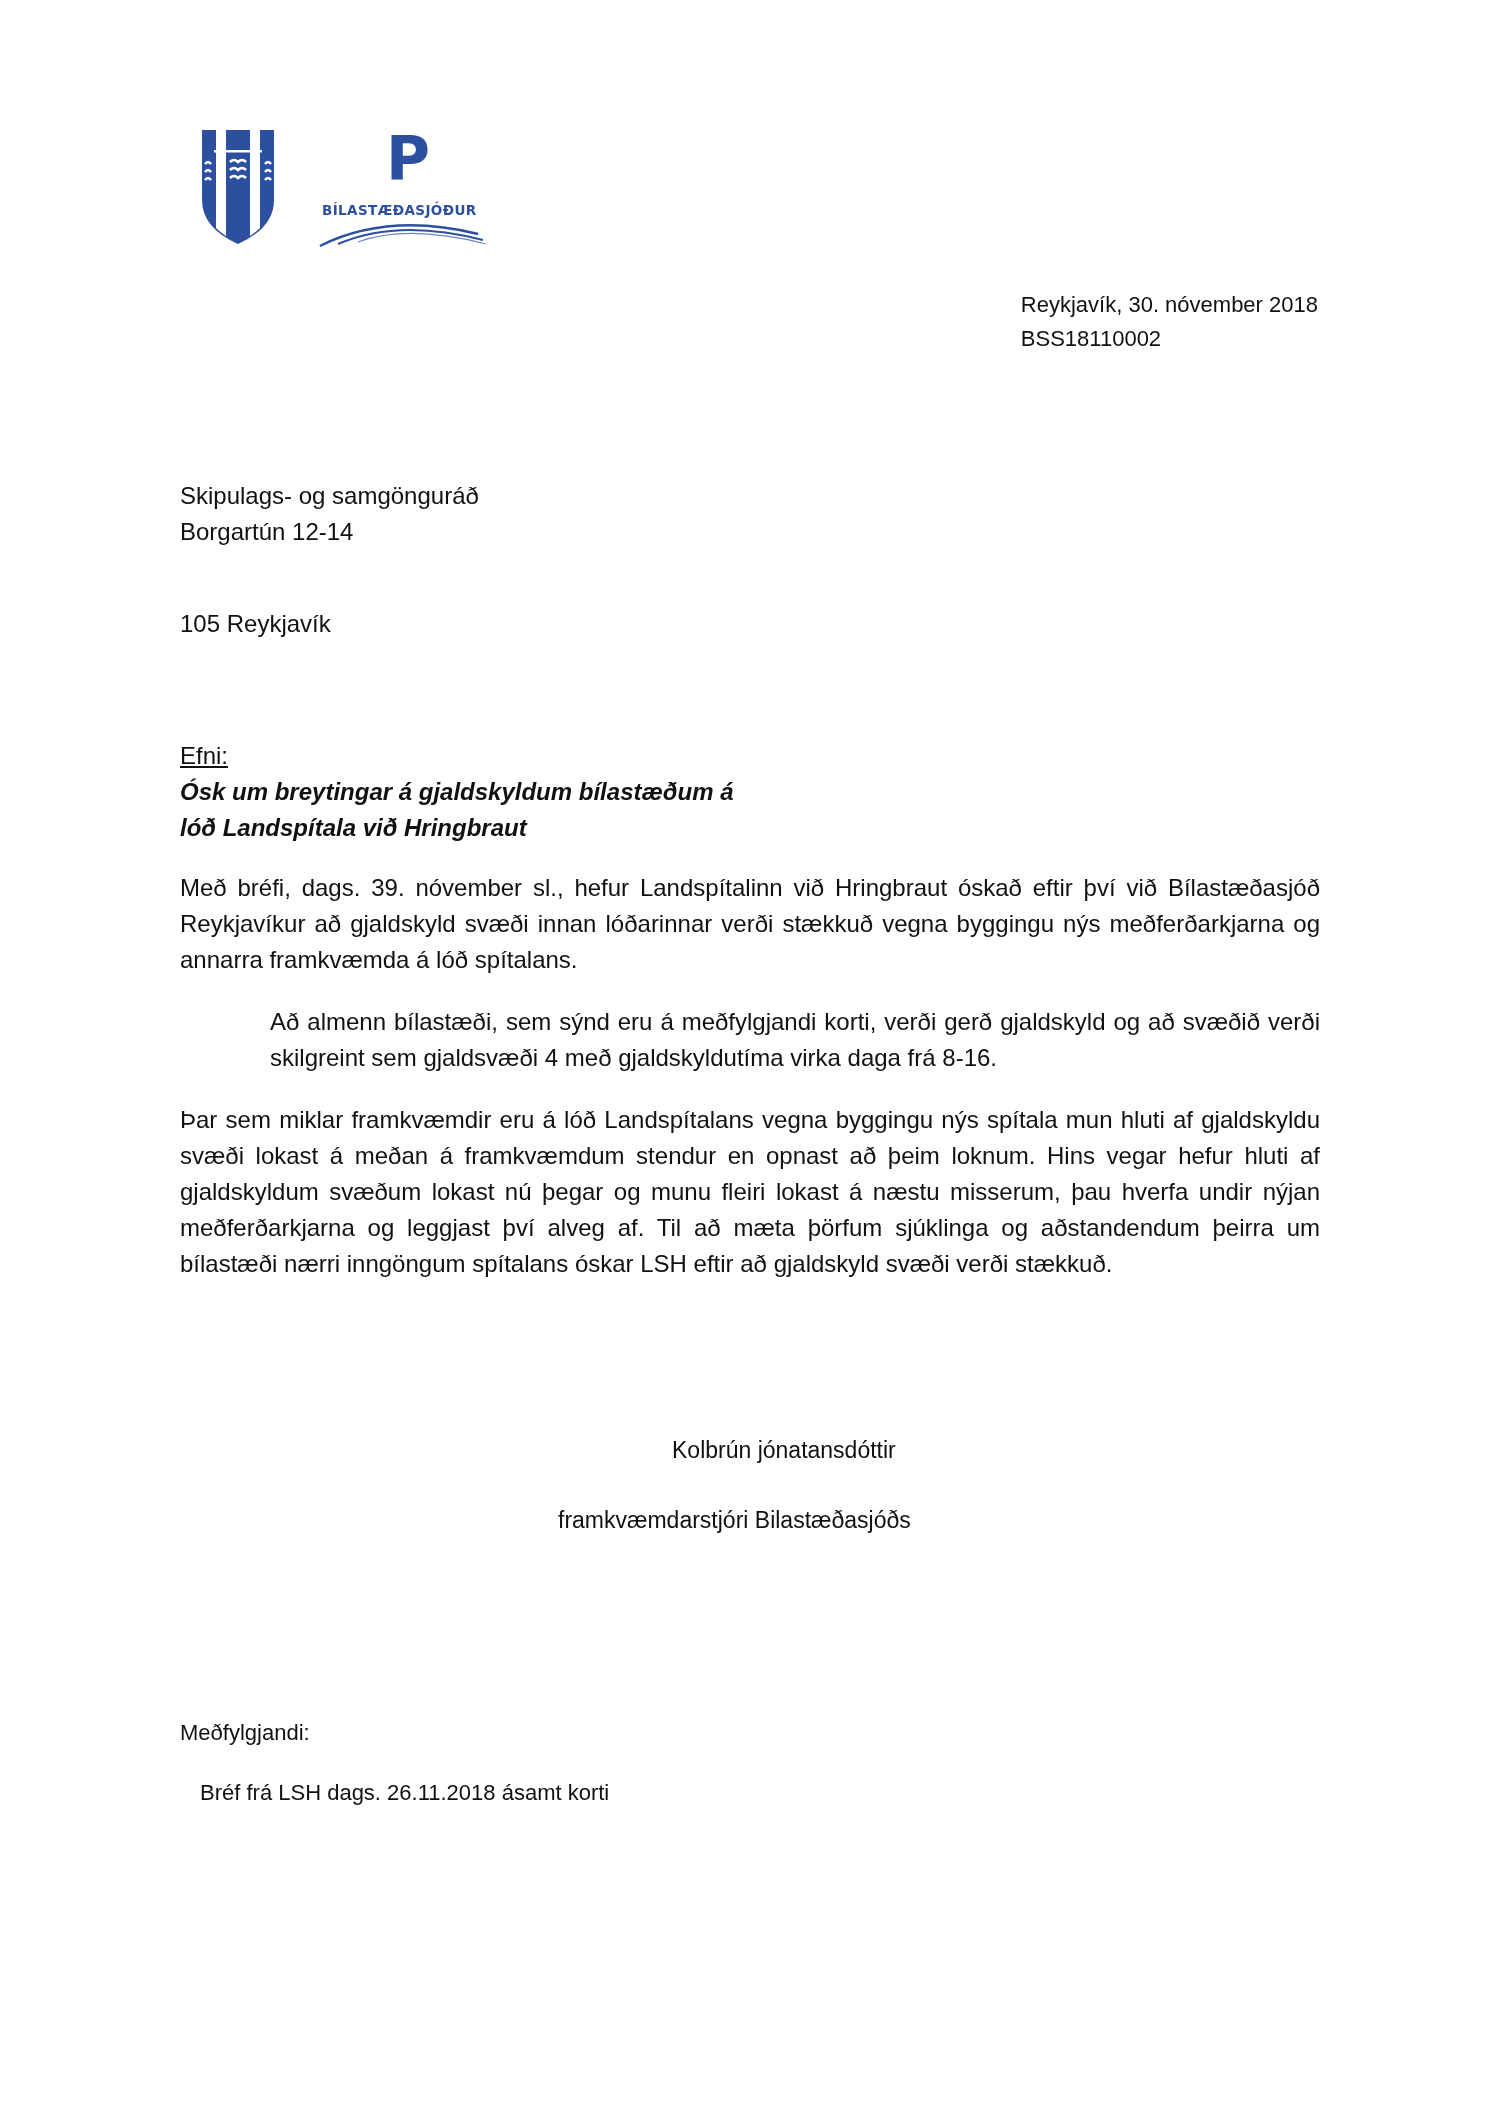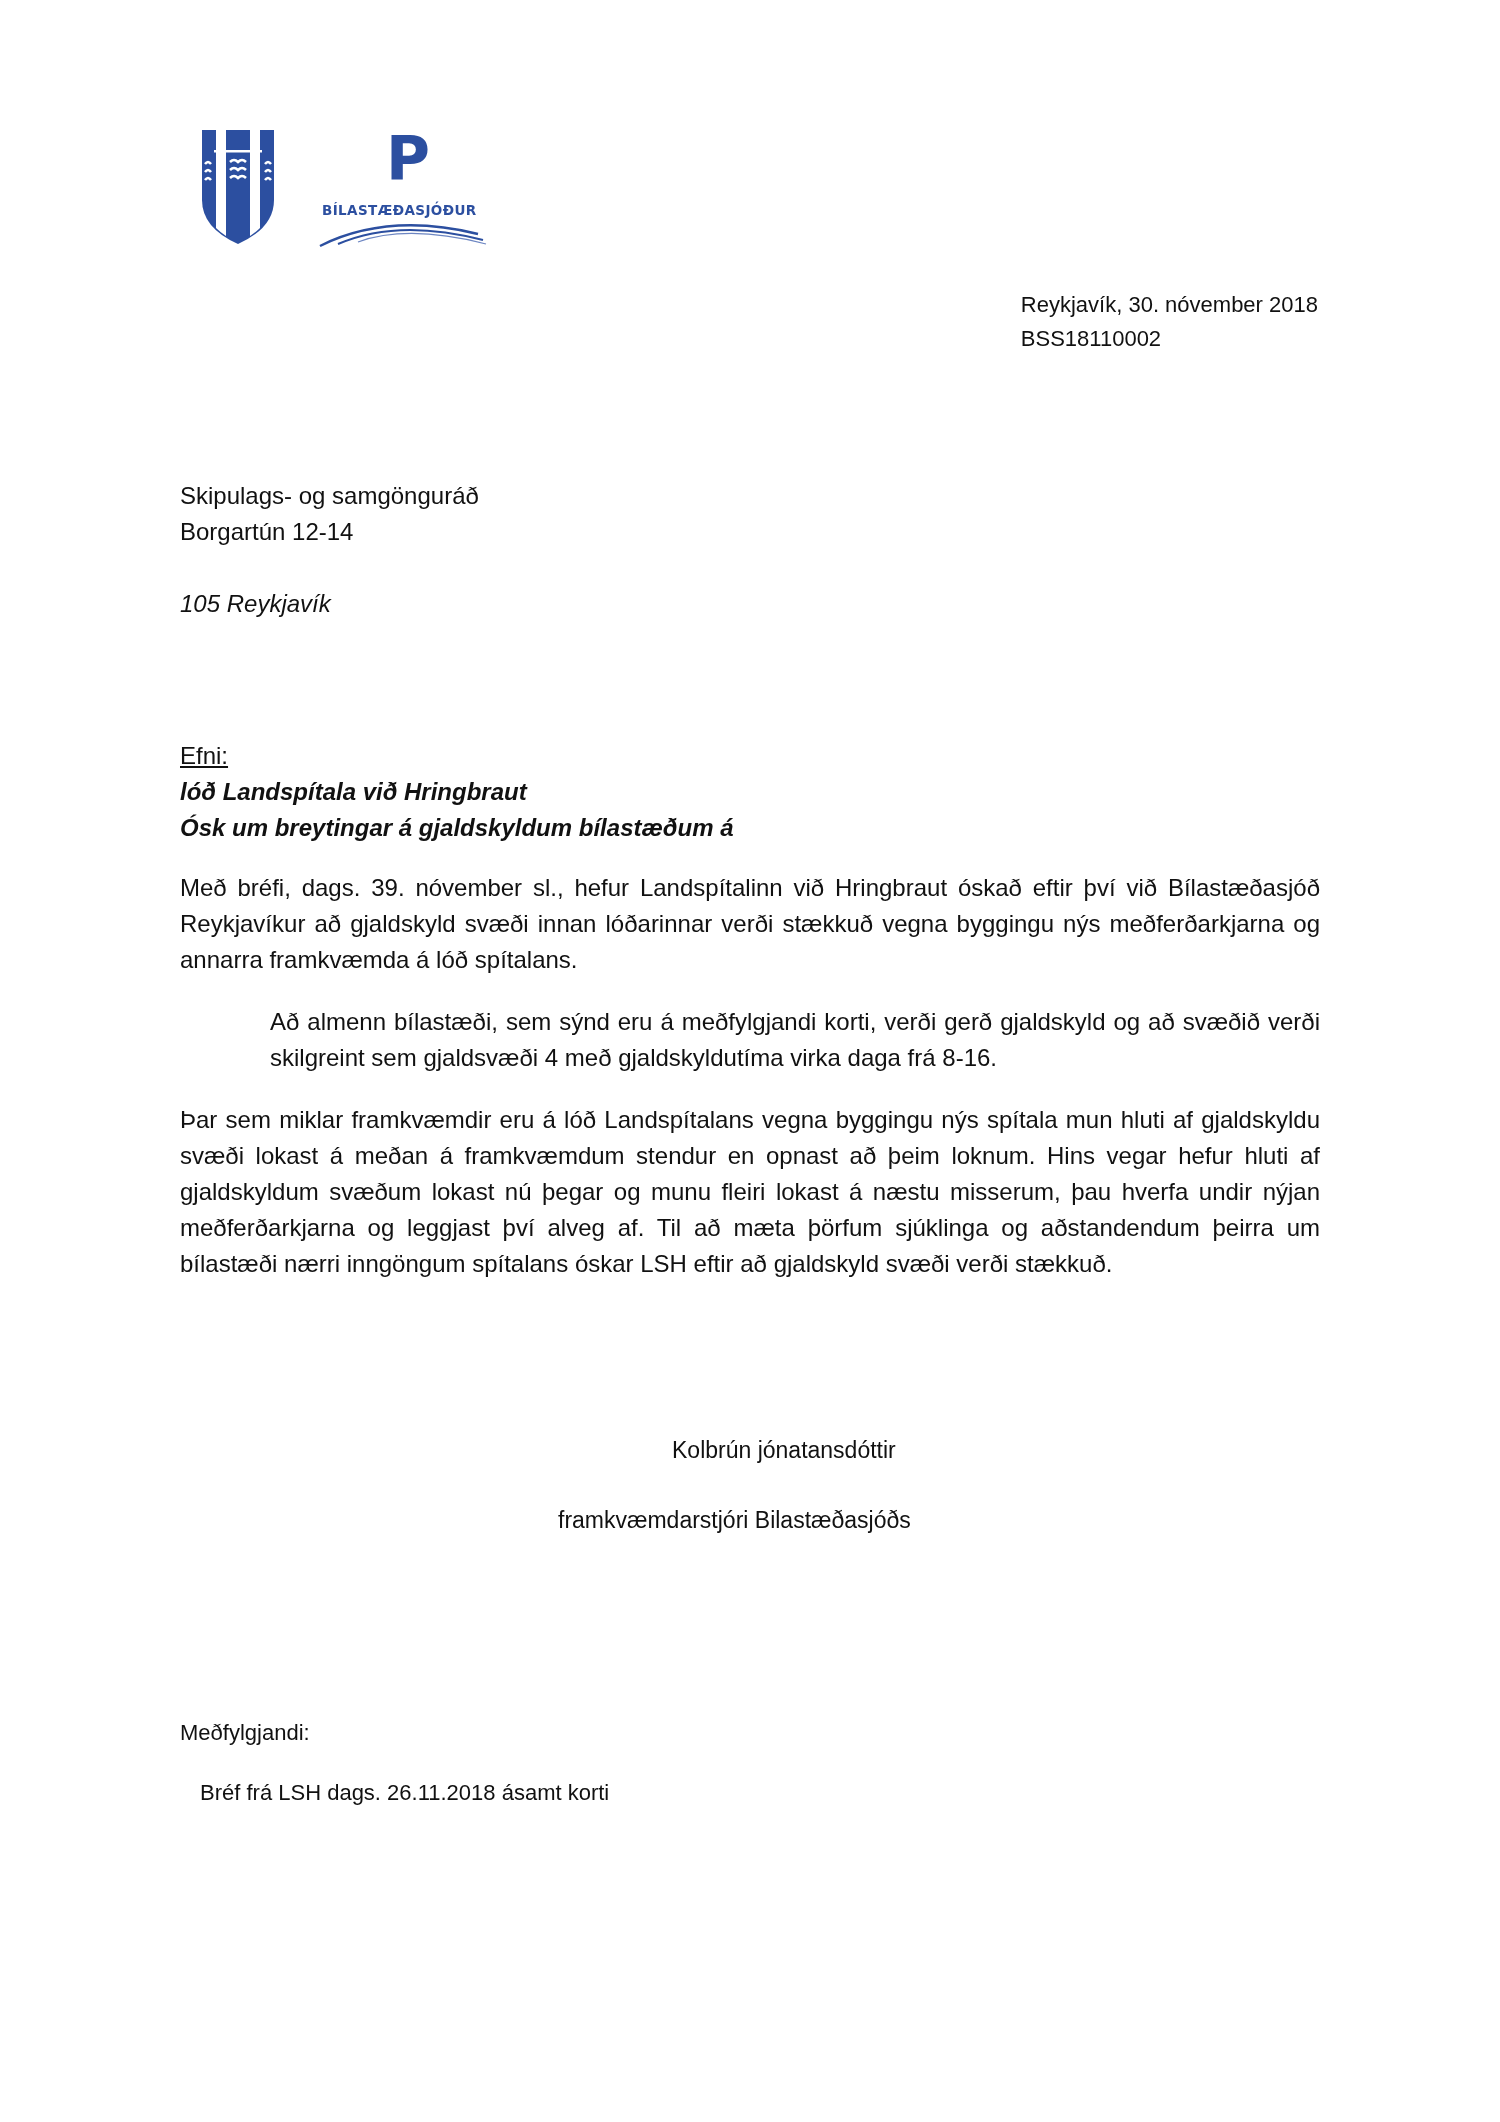--- a/index.html
+++ b/index.html
@@ -21,21 +21,21 @@
       font-weight: bold; font-size: 13.5px; color: #2c4fa0; letter-spacing: 0.4px; white-space: nowrap; margin-top: 12px;
     }
     .p-swoosh { position: absolute; left: 0; top: 82px; width: 170px; height: 40px; }
 
     .date-block {
       position: absolute; right: 182px; top: 288px; text-align: left;
       font-size: 22px; line-height: 34px;
     }
 
     .address { position: absolute; left: 180px; top: 478px; font-size: 24px; line-height: 36px; }
-    .address .postal { margin-top: 36px; font-style: italic; }
+    .address .postal { margin-top: 56px; }
 
     .subject { position: absolute; left: 180px; top: 738px; font-size: 24px; line-height: 36px; }
     .subject-label { text-decoration: underline; }
     .subject-title { font-weight: bold; font-style: italic; }
 
     .body { position: absolute; left: 180px; width: 1140px; top: 870px; font-size: 24px; line-height: 36px; }
     .body p { margin: 0 0 26px 0; text-align: justify; }
     .body p.quote { margin-left: 90px; }
 
     .signature { position: absolute; left: 0; width: 1500px; top: 1432px; font-size: 23px; line-height: 36px; }
@@ -89,22 +89,22 @@
   </div>
 
   <div class="address">
     <div>Skipulags- og samgönguráð</div>
     <div>Borgartún 12-14</div>
     <div class="postal">105 Reykjavík</div>
   </div>
 
   <div class="subject">
     <div class="subject-label">Efni:</div>
+    <div class="subject-title">Ósk um breytingar á gjaldskyldum bílastæðum á</div>
     <div class="subject-title">lóð Landspítala við Hringbraut</div>
-    <div class="subject-title">Ósk um breytingar á gjaldskyldum bílastæðum á</div>
   </div>
 
   <div class="body">
     <p>Með bréfi, dags. 39. nóvember sl., hefur Landspítalinn við Hringbraut óskað eftir því við Bílastæðasjóð Reykjavíkur að gjaldskyld svæði innan lóðarinnar verði stækkuð vegna byggingu nýs meðferðarkjarna og annarra framkvæmda á lóð spítalans.</p>
     <p class="quote">Að almenn bílastæði, sem sýnd eru á meðfylgjandi korti, verði gerð gjaldskyld og að svæðið verði skilgreint sem gjaldsvæði 4 með gjaldskyldutíma virka daga frá 8-16.</p>
     <p>Þar sem miklar framkvæmdir eru á lóð Landspítalans vegna byggingu nýs spítala mun hluti af gjaldskyldu svæði lokast á meðan á framkvæmdum stendur en opnast að þeim loknum. Hins vegar hefur hluti af gjaldskyldum svæðum lokast nú þegar og munu fleiri lokast á næstu misserum, þau hverfa undir nýjan meðferðarkjarna og leggjast því alveg af. Til að mæta þörfum sjúklinga og aðstandendum þeirra um bílastæði nærri inngöngum spítalans óskar LSH eftir að gjaldskyld svæði verði stækkuð.</p>
   </div>
 
   <div class="signature">
     <div class="name">Kolbrún jónatansdóttir</div>

